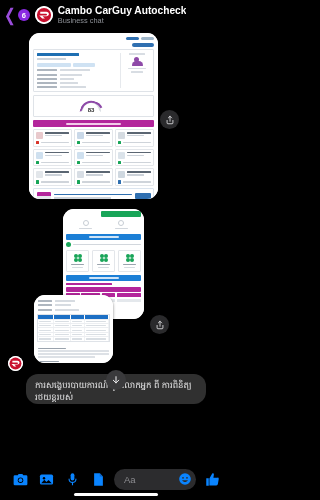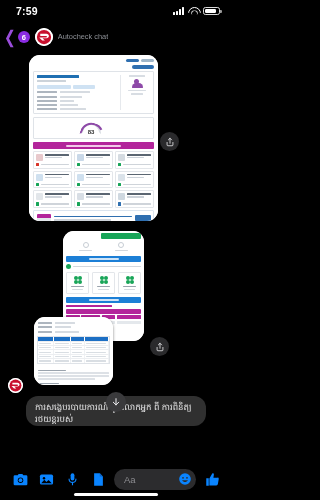--- a/index.html
+++ b/index.html
@@ -221,50 +221,36 @@
   .c3-foot { padding:3px 4px; }
   .c3-foot i { display:block; height:1.5px; background:#dde1e6; border-radius:.5px;
     margin-top:1.4px; }
   .c3-foot i.h { background:#9aa3ad; width:40%; margin-top:3px; }
 </style>
 </head>
 <body>
 
 <div class="phone">
 
-  <div class="statusbar">
-    <div class="sb-time">7:59</div>
-    <div class="sb-right">
-      <span class="sig">
-          <i></i>
-          <i></i>
-          <i></i>
-          <i></i>
-        </span>
-      <span class="wifi"></span>
-      <span class="batt">
-          <span></span>
-        </span>
-    </div>
-  </div>
 
   <div class="navbar">
     <div class="back">
       <span class="chev">❮</span>
       <span class="badge">6</span>
     </div>
     <div class="avatar">
       <svg viewBox="0 0 24 24">
         <circle cx="12" cy="12" r="12" fill="#ffffff"></circle>
         <circle cx="12" cy="12" r="9.5" fill="#c8102e"></circle>
         <path d="M7 7.5h8.2c1.9 0 3.3 1.3 3.3 3s-1.4 3-3.3 3H10l3.2 3.2H9.6L5.6 12.7h9.2c.7 0 1.2-.5 1.2-1.1s-.5-1.1-1.2-1.1H7z" fill="#ffffff"></path>
       </svg>
     </div>
     <div class="nav-text">
-      <span class="nav-sub">Autocheck chat</span>
+      <span class="nav-title">Cambo CarGuy Autocheck</span>
+      <span class="nav-sub">Business chat</span>
     </div>
   </div>
 
   <div class="thread">
 
     <div class="card" id="card1">
       <div class="doc">
         <div class="c1-top">
           <span class="pill" style="width:13px;background:#2f6fb0"></span>
           <span class="pill" style="width:13px;background:#9fb6c9"></span>

